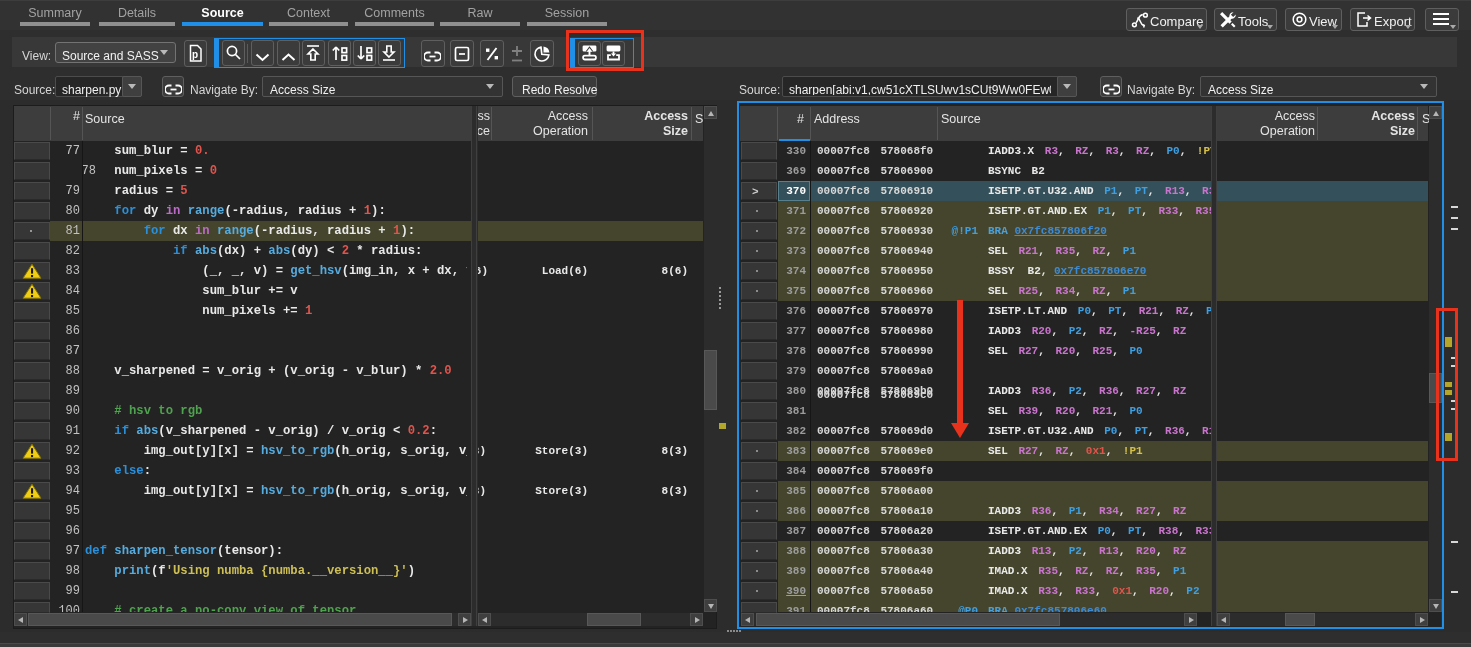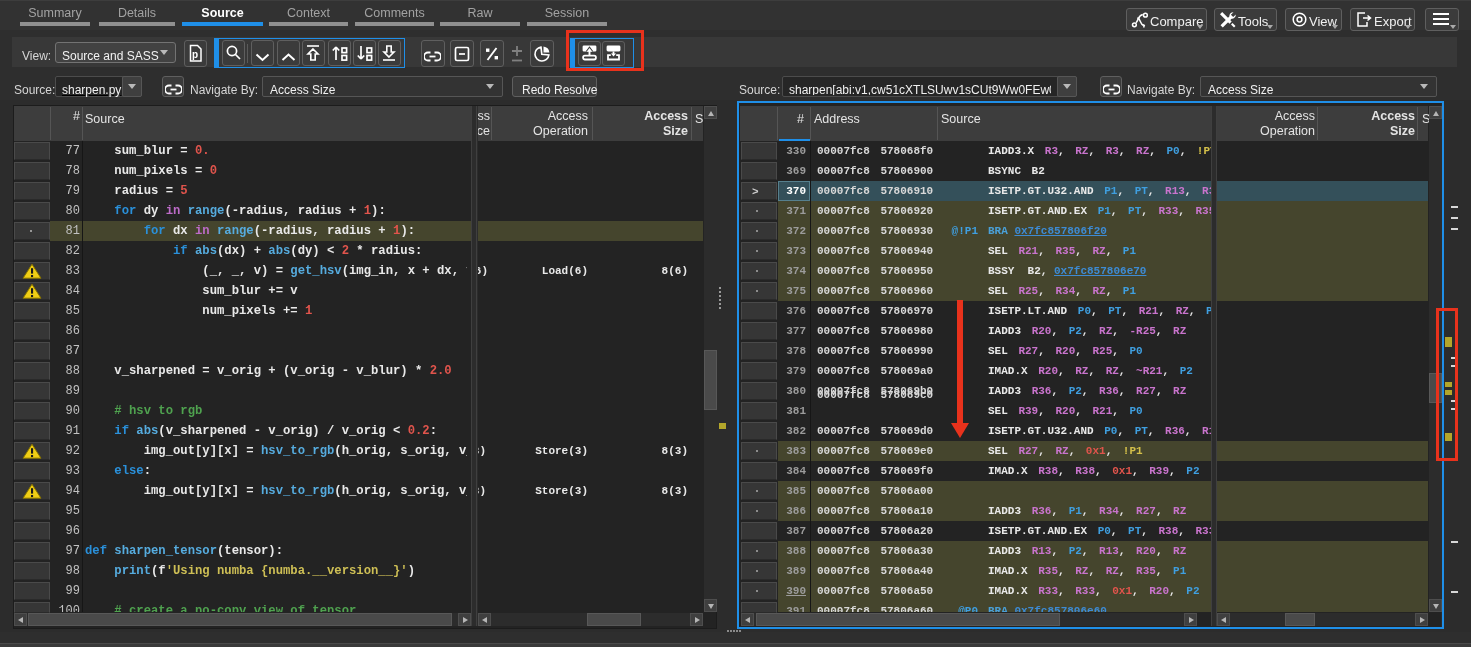--- a/index.html
+++ b/index.html
@@ -200,21 +200,21 @@
       <path fill="#fff" d="M8.5 3.9 L11.4 7.7 H9.45 V11.2 H7.55 V7.7 H5.6 Z"></path>
       <rect x="2.1" y="11.6" width="12.8" height="3.9" rx="1.7" fill="none" stroke="#fff" stroke-width="1.8"></rect>
     </svg></div>
 <div class="abs" style="left:605px;top:44px;"><svg width="17" height="17" viewBox="0 0 17 17">
       <rect x="1.6" y="1.5" width="13.8" height="6" rx="1.4" fill="#fff"></rect>
       <path fill="#fff" d="M7.6 7.4 h1.8 v2 h1.7 L8.5 12.6 5.9 9.4 h1.7 Z"></path>
       <path d="M5.8 11.1 H3 V15.5 H14 V11.1 H11.2" stroke="#fff" stroke-width="1.8" fill="none"></path>
     </svg></div>
 <div class="abs" style="left:14px;top:80px;"><span style="font-size:12px;color:#d6d6d6">Source:</span></div>
 <div class="abs" style="left:55px;top:76px;width:87px;height:21px;background:#262626;border:1px solid #4c4c4c;border-radius:2px"></div>
-<div class="abs" style="left:62px;top:80px;text-decoration:underline;"><span style="font-size:12px;color:#f0f0f0">sharpen.py</span></div>
+<div class="abs" style="left:62px;top:80px;"><span style="font-size:12px;color:#f0f0f0">sharpen.py</span></div>
 <div class="abs" style="left:122px;top:76px;width:20px;height:21px;background:#3f3f3f;border:1px solid #565656;border-radius:2px"></div>
 <div class="tri" style="left:128px;top:84px;border-left:4.5px solid transparent;border-right:4.5px solid transparent;border-top:5px solid #b9b9b9"></div>
 <div class="btn" style="left:162px;top:76px;width:22px;height:21px;"></div>
 <div class="abs" style="left:165px;top:81px;"><svg width="17" height="11" viewBox="0 0 17 11">
       <g stroke="#fff" stroke-width="1.8" fill="none">
         <path d="M6.5 1.5 H4 a4 4 0 0 0 0 8 h2.5"></path>
         <path d="M10.5 1.5 H13 a4 4 0 0 1 0 8 h-2.5"></path>
         <path d="M5.5 5.5 H11.5"></path>
       </g>
     </svg></div>
@@ -304,21 +304,21 @@
 <div class="abs" style="left:22px;top:483px;"><svg width="20" height="17" viewBox="0 0 20 17">
       <path d="M10 1.2 L19 15.2 H1 Z" fill="#f0ce15" stroke="#857200" stroke-width="1" stroke-linejoin="round"></path>
       <rect x="9" y="5.2" width="2.1" height="5.4" fill="#1a1a1a"></rect>
       <rect x="9" y="12" width="2.1" height="2.1" fill="#1a1a1a"></rect>
     </svg></div>
 <div class="abs" style="left:30px;top:230px;width:2px;height:2px;background:#b9b9b9;border-radius:1px"></div>
 <div class="abs" style="left:50px;top:141px;width:417px;height:471px;overflow:hidden;background:transparent">
     <div class="abs" style="left:0;top:80px;width:421px;height:20px;background:#45452d"></div>
     <div class="abs lnum" style="left:0;top:0px;width:30px">77</div>
     <div class="abs lcode" style="left:35px;top:0px">    sum_blur = <span class="n">0.</span></div>
-    <div class="abs lnum" style="left:0;top:20px;width:30px">78</div>
+    <div class="abs lnum" style="left:16px;top:20px;width:30px">78</div>
     <div class="abs lcode" style="left:35px;top:20px">    num_pixels = <span class="n">0</span></div>
     <div class="abs lnum" style="left:0;top:40px;width:30px">79</div>
     <div class="abs lcode" style="left:35px;top:40px">    radius = <span class="n">5</span></div>
     <div class="abs lnum" style="left:0;top:60px;width:30px">80</div>
     <div class="abs lcode" style="left:35px;top:60px">    <span class="k">for</span> dy <span class="i">in</span> <span class="f">range</span>(-radius, radius + <span class="n">1</span>):</div>
     <div class="abs lnum" style="left:0;top:80px;width:30px">81</div>
     <div class="abs lcode" style="left:35px;top:80px">        <span class="k">for</span> dx <span class="i">in</span> <span class="f">range</span>(-radius, radius + <span class="n">1</span>):</div>
     <div class="abs lnum" style="left:0;top:100px;width:30px">82</div>
     <div class="abs lcode" style="left:35px;top:100px">            <span class="k">if</span> <span class="f">abs</span>(dx) + <span class="f">abs</span>(dy) &lt; <span class="n">2</span> * radius:</div>
     <div class="abs lnum" style="left:0;top:120px;width:30px">83</div>
@@ -489,37 +489,35 @@
     <div class="abs rcode" style="left:39px;top:160px;color:#d8d8d8">00007fc8 57806970</div>
     <div class="abs rcode" style="left:210px;top:160px"><span class="o">ISETP.LT.AND</span> <span class="p">P0</span>, <span class="p">PT</span>, <span class="r">R21</span>, <span class="r">RZ</span>, <span class="p">PT</span></div>
     <div class="abs rnum" style="left:0;top:180px;width:28px;">377</div>
     <div class="abs rcode" style="left:39px;top:180px;color:#d8d8d8">00007fc8 57806980</div>
     <div class="abs rcode" style="left:210px;top:180px"><span class="o">IADD3</span> <span class="r">R20</span>, <span class="p">P2</span>, <span class="r">RZ</span>, <span class="r">-R25</span>, <span class="r">RZ</span></div>
     <div class="abs rnum" style="left:0;top:200px;width:28px;">378</div>
     <div class="abs rcode" style="left:39px;top:200px;color:#d8d8d8">00007fc8 57806990</div>
     <div class="abs rcode" style="left:210px;top:200px"><span class="o">SEL</span> <span class="r">R27</span>, <span class="r">R20</span>, <span class="r">R25</span>, <span class="p">P0</span></div>
     <div class="abs rnum" style="left:0;top:220px;width:28px;">379</div>
     <div class="abs rcode" style="left:39px;top:220px;color:#d8d8d8">00007fc8 578069a0</div>
-    <div class="abs rcode" style="left:210px;top:220px"><span class="o">IMAD.X</span> <span class="r">R20</span>, <span class="r">RZ</span>, <span class="r">RZ</span>, <span class="r">~R21</span>, <span class="p">P2</span></div>
     <div class="abs rnum" style="left:0;top:240px;width:28px;">380</div>
     <div class="abs rcode" style="left:39px;top:240px;color:#d8d8d8">00007fc8 578069b0</div>
     <div class="abs rcode" style="left:210px;top:240px"><span class="o">IADD3</span> <span class="r">R36</span>, <span class="p">P2</span>, <span class="r">R36</span>, <span class="r">R27</span>, <span class="r">RZ</span></div>
     <div class="abs rnum" style="left:0;top:260px;width:28px;">381</div>
     <div class="abs rcode" style="left:39px;top:244px;color:#d8d8d8">00007fc8 578069c0</div>
     <div class="abs rcode" style="left:210px;top:260px"><span class="o">SEL</span> <span class="r">R39</span>, <span class="r">R20</span>, <span class="r">R21</span>, <span class="p">P0</span></div>
     <div class="abs rnum" style="left:0;top:280px;width:28px;">382</div>
     <div class="abs rcode" style="left:39px;top:280px;color:#d8d8d8">00007fc8 578069d0</div>
     <div class="abs rcode" style="left:210px;top:280px"><span class="o">ISETP.GT.U32.AND</span> <span class="p">P0</span>, <span class="p">PT</span>, <span class="r">R36</span>, <span class="r">R13</span></div>
     <div class="abs" style="left:0;top:300px;width:433px;height:20px;background:#45452d"></div>
     <div class="abs rnum" style="left:0;top:300px;width:28px;">383</div>
     <div class="abs rcode" style="left:39px;top:300px;color:#d8d8d8">00007fc8 578069e0</div>
     <div class="abs rcode" style="left:210px;top:300px"><span class="o">SEL</span> <span class="r">R27</span>, <span class="r">RZ</span>, <span class="n">0x1</span>, <span class="y">!P1</span></div>
     <div class="abs rnum" style="left:0;top:320px;width:28px;">384</div>
     <div class="abs rcode" style="left:39px;top:320px;color:#d8d8d8">00007fc8 578069f0</div>
-    <div class="abs rcode" style="left:210px;top:320px"><span class="o">IMAD.X</span> <span class="r">R38</span>, <span class="r">R38</span>, <span class="n">0x1</span>, <span class="r">R39</span>, <span class="p">P2</span></div>
     <div class="abs" style="left:0;top:340px;width:433px;height:20px;background:#45452d"></div>
     <div class="abs rnum" style="left:0;top:340px;width:28px;">385</div>
     <div class="abs rcode" style="left:39px;top:340px;color:#d8d8d8">00007fc8 57806a00</div>
     <div class="abs" style="left:0;top:360px;width:433px;height:20px;background:#45452d"></div>
     <div class="abs rnum" style="left:0;top:360px;width:28px;">386</div>
     <div class="abs rcode" style="left:39px;top:360px;color:#d8d8d8">00007fc8 57806a10</div>
     <div class="abs rcode" style="left:210px;top:360px"><span class="o">IADD3</span> <span class="r">R36</span>, <span class="p">P1</span>, <span class="r">R34</span>, <span class="r">R27</span>, <span class="r">RZ</span></div>
     <div class="abs rnum" style="left:0;top:380px;width:28px;">387</div>
     <div class="abs rcode" style="left:39px;top:380px;color:#d8d8d8">00007fc8 57806a20</div>
     <div class="abs rcode" style="left:210px;top:380px"><span class="o">ISETP.GT.AND.EX</span> <span class="p">P0</span>, <span class="p">PT</span>, <span class="r">R38</span>, <span class="r">R33</span></div>

